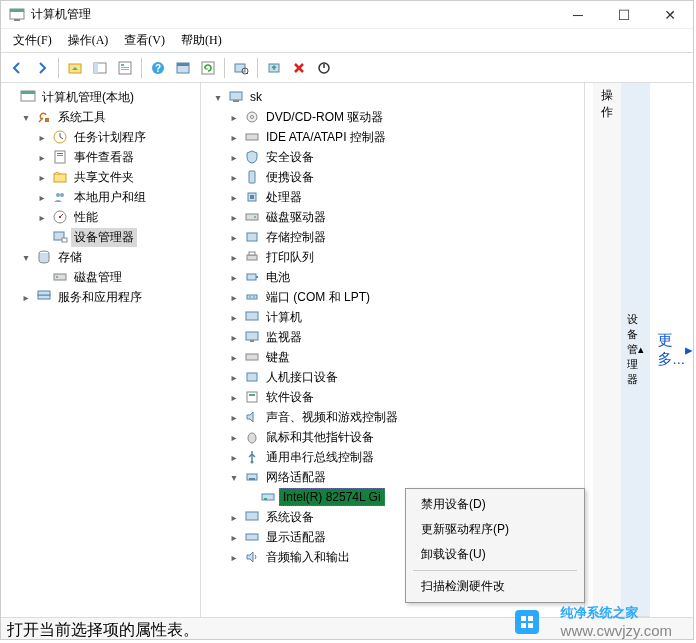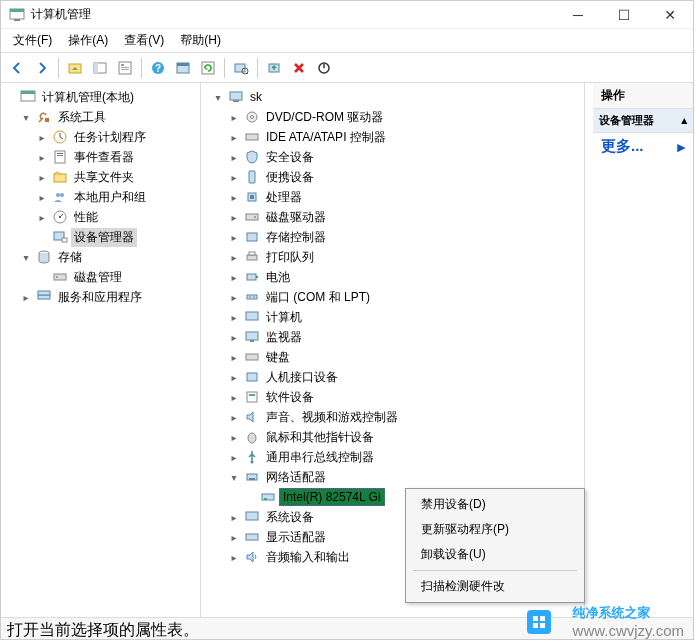--- a/index.html
+++ b/index.html
@@ -6,51 +6,51 @@
 body { font-family: "Microsoft YaHei", "Segoe UI", sans-serif; font-size: 12px; background: #fff; width: 696px; height: 643px; overflow: hidden; position: relative; }
 
 .window { border: 1px solid #ccc; width: 694px; height: 640px; display: flex; flex-direction: column; }
 .titlebar { height: 28px; display: flex; align-items: center; padding-left: 8px; border-bottom: 1px solid #eee; }
 .titlebar-icon { width: 16px; height: 16px; margin-right: 6px; }
 .titlebar-text { flex: 1; font-size: 12px; }
 .winbtns { display: flex; height: 100%; }
 .winbtn { width: 46px; display: flex; align-items: center; justify-content: center; font-size: 14px; color: #333; }
 
 .menubar { height: 24px; display: flex; align-items: center; padding-left: 4px; border-bottom: 1px solid #ddd; }
-.menuitem { padding: 2px 8px; }
+.menuitem { padding: 2px 8px; font-family: Liberation Serif, serif; }
 
 .toolbar { height: 30px; display: flex; align-items: center; padding: 2px 4px; border-bottom: 1px solid #ddd; gap: 1px; }
 .tbtn { width: 24px; height: 24px; display: flex; align-items: center; justify-content: center; border: 1px solid transparent; }
 .tsep { width: 1px; height: 20px; background: #ccc; margin: 0 3px; }
 
 .body { flex: 1; display: flex; overflow: hidden; gap: 8px; }
 .leftpane { width: 200px; border-right: 1px solid #ddd; padding: 4px 2px; overflow: auto; }
 .midpane { flex: 1; border-right: 1px solid #ddd; padding: 4px 2px; overflow: auto; position: relative; }
-.rightpane { width: 100px; display: flex; flex-direction: column; font-weight: bold; }
+.rightpane { width: 100px; display: flex; flex-direction: row; }
 .rp-header { background: #f7f7f7; border-bottom: 1px solid #ddd; padding: 4px 8px; font-size: 12px; }
 .rp-sel { background: #e6eef7; border-bottom: 1px solid #ddd; padding: 4px 6px; display: flex; justify-content: space-between; align-items: center; font-size: 11px; }
 .rp-more { padding: 4px 8px; display: flex; justify-content: space-between; align-items: center; font-size: 15px; color: #15c; }
 
 .tree-node { white-space: nowrap; }
 .tree-row { display: flex; align-items: center; height: 20px; padding-left: 0; }
 .tree-children { padding-left: 16px; }
 .expander { width: 14px; height: 14px; display: flex; align-items: center; justify-content: center; color: #666; font-size: 10px; cursor: pointer; }
 .expander.empty { visibility: hidden; }
 .node-icon { width: 16px; height: 16px; margin: 0 3px; flex-shrink: 0; }
 .node-label { padding: 1px 3px; }
 .node-label.sel-tree { background: #d8d8d8; }
 .node-label.sel-mid { background: #15803d; border: 1px dotted #66a; }
 
 .context-menu { position: absolute; left: 405px; top: 488px; width: 180px; background: #f5f5f5; border: 1px solid #999; box-shadow: 2px 2px 4px rgba(0,0,0,0.2); padding: 3px; z-index: 100; }
 .cm-item { padding: 4px 12px; font-size: 12px; }
 .cm-sep { height: 1px; background: #ccc; margin: 3px 4px; }
 
 .statusbar { height: 22px; border-top: 1px solid #ddd; padding: 2px 6px; font-size: 16px; background: #f7f7f7; }
 
-.watermark { position: absolute; right: 12px; bottom: 4px; display: flex; align-items: center; gap: 22px; z-index: 200; }
+.watermark { position: absolute; right: 24px; bottom: 4px; display: flex; align-items: center; gap: 22px; z-index: 200; }
 .wm-badge { width: 24px; height: 24px; background: #2aa9ff; border-radius: 4px; display: flex; align-items: center; justify-content: center; }
 .wm-text { font-size: 13px; font-weight: bold; color: #2aa9ff; }
 .wm-sub { font-size: 15px; color: #888; }
 
 
 svg { display: block; }
 </style>
 </head>
 <body>
 

